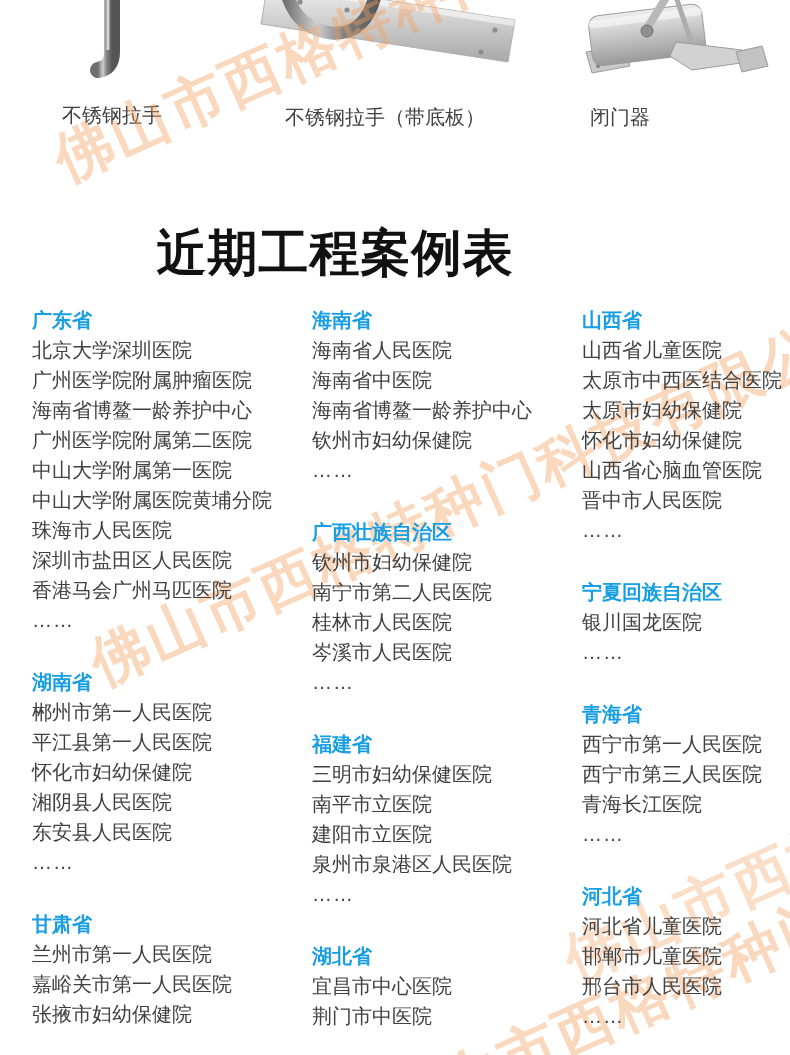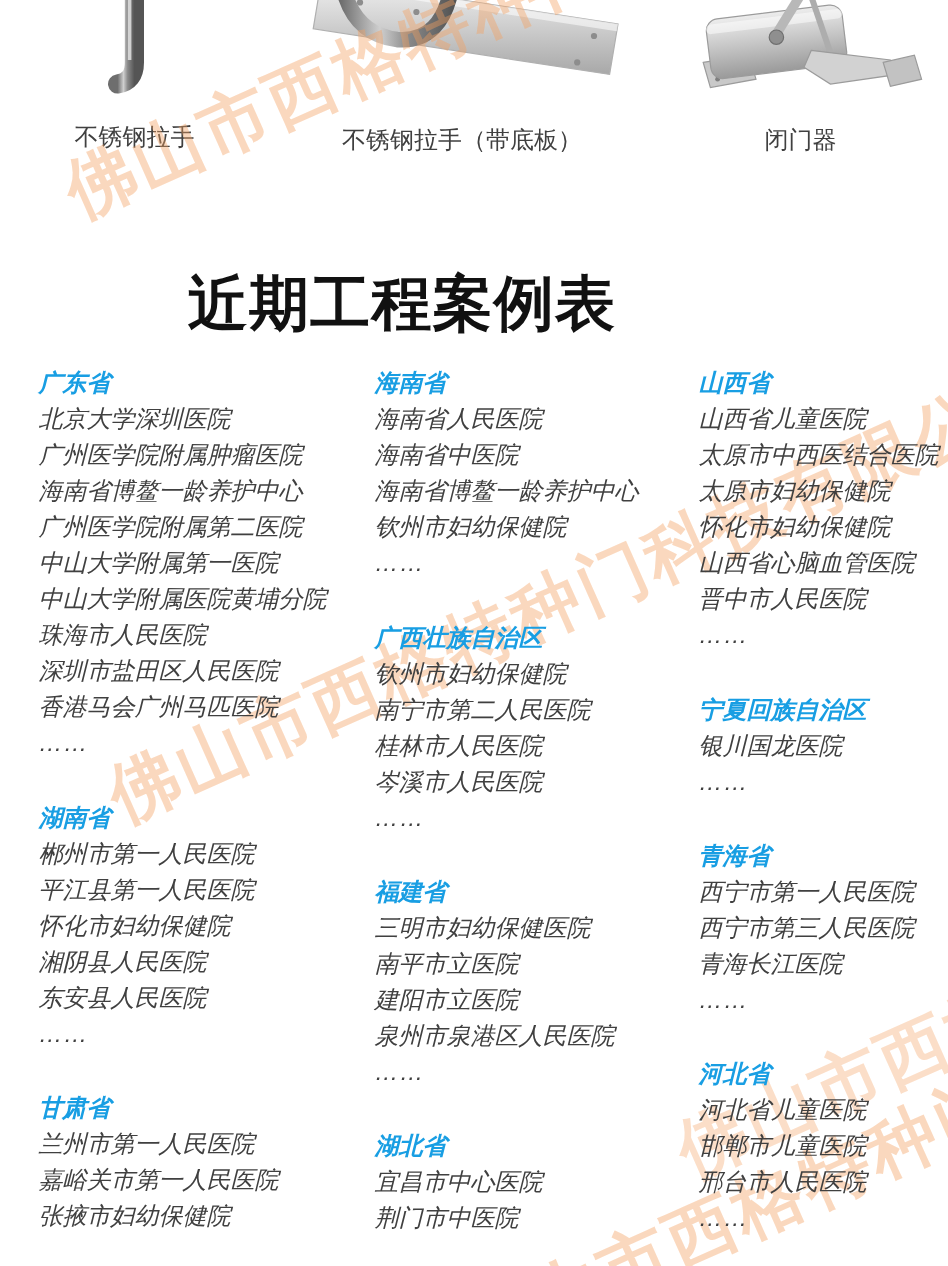--- a/index.html
+++ b/index.html
@@ -22,21 +22,21 @@
   }
   .products svg { position:absolute; top:0; left:0; }
   .product-label {
     position:absolute; top:104px;
     font-size:20px; line-height:26px;
     color:var(--body-text,#404040);
     text-align:center; white-space:nowrap;
   }
   .label-1 { left:32px;  width:160px;font-family:Liberation Mono, monospace; }
   .label-2 { left:275px; width:220px; }
-  .label-3 { left:607px; width:120px; }
+  .label-3 { left:560px; width:120px; }
   
   .watermark-layer {
     position:absolute; inset:0;
     z-index:2; pointer-events:none;
     overflow:hidden;
   }
   .wm {
     position:absolute;
     font-size:58px; font-weight:bold;
     letter-spacing:3px; white-space:nowrap;
@@ -63,21 +63,21 @@
   .case-columns {
     position:absolute; top:305px; left:32px;
     width:740px;
     display:flex;
     z-index:3;
   }
   .case-column { flex:0 0 auto; }
   .case-column:nth-child(1) { width:280px; }
   .case-column:nth-child(2) { width:270px; }
   .case-column:nth-child(3) { width:208px; }
-  .province-section { margin-bottom:32px;font-style:italic; }
+  .province-section { margin-bottom:32px; }
   .province-name {
     font-size:20px; font-weight:bold;
     line-height:30px;
     color:var(--header-blue,#189ee3);
   }
   .hospital {
     font-size:20px; line-height:30px;
     color:var(--body-text,#404040);
     white-space:nowrap;
   }

